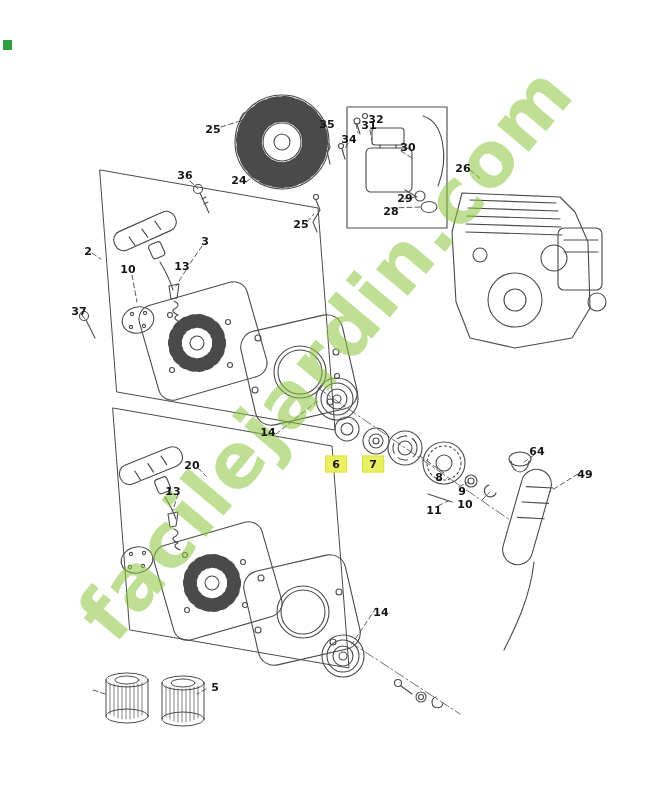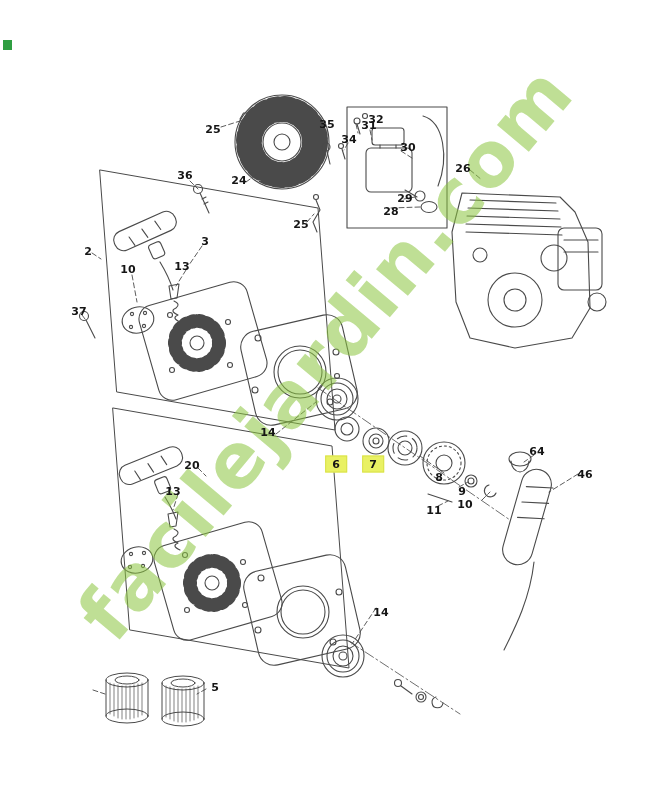--- a/index.html
+++ b/index.html
@@ -339,19 +339,19 @@
   <div class="part-label" style="left:128px;top:269px">10</div>
   <div class="part-label" style="left:79px;top:311px">37</div>
   <div class="part-label" style="left:268px;top:432px">14</div>
   <div class="part-label hl" style="left:336px;top:464px">6</div>
   <div class="part-label hl" style="left:373px;top:464px">7</div>
   <div class="part-label" style="left:439px;top:477px">8</div>
   <div class="part-label" style="left:462px;top:491px">9</div>
   <div class="part-label" style="left:465px;top:504px">10</div>
   <div class="part-label" style="left:434px;top:510px">11</div>
   <div class="part-label" style="left:537px;top:451px">64</div>
-  <div class="part-label" style="left:585px;top:474px">46</div>
+  <div class="part-label" style="left:585px;top:474px">49</div>
   <div class="part-label" style="left:192px;top:465px">20</div>
   <div class="part-label" style="left:173px;top:491px">13</div>
   <div class="part-label" style="left:381px;top:612px">14</div>
   <div class="part-label" style="left:215px;top:687px">5</div>
 
 </div>
 
 </body></html>

